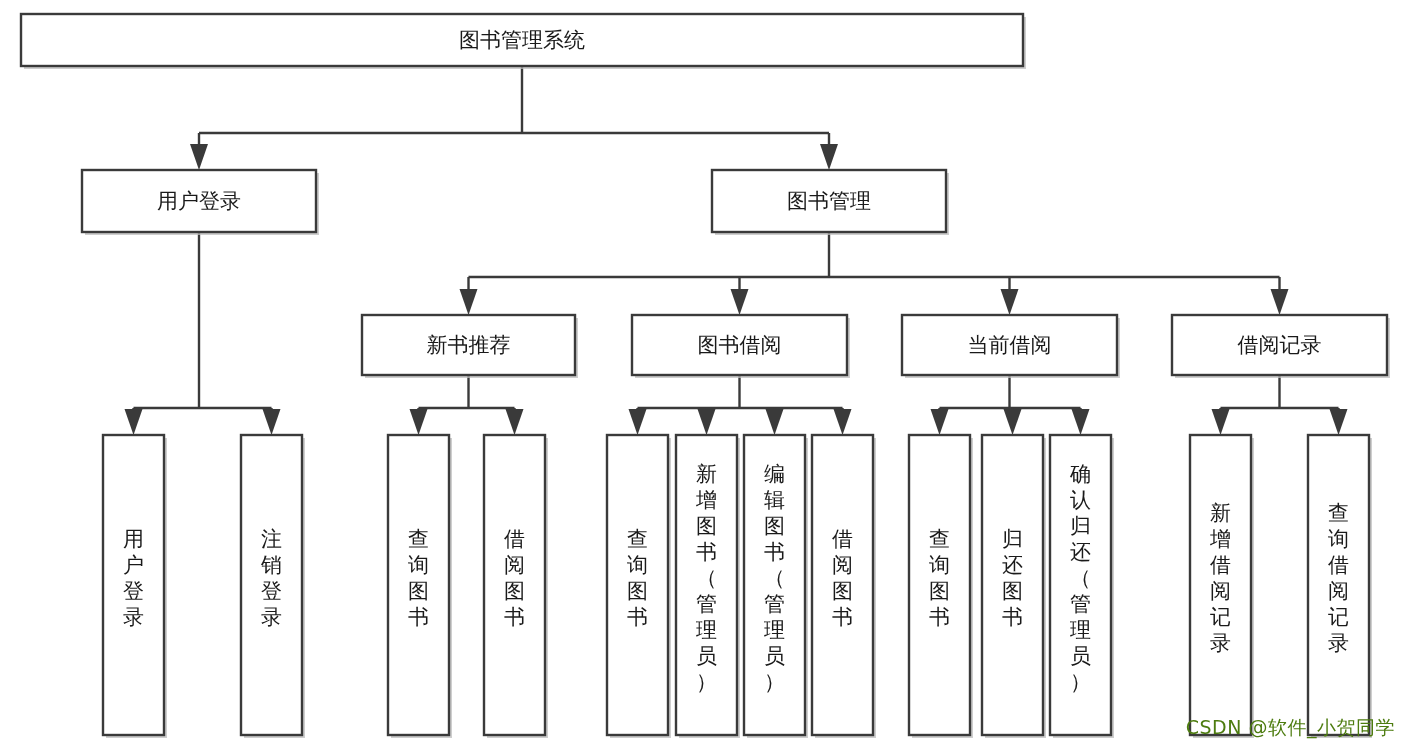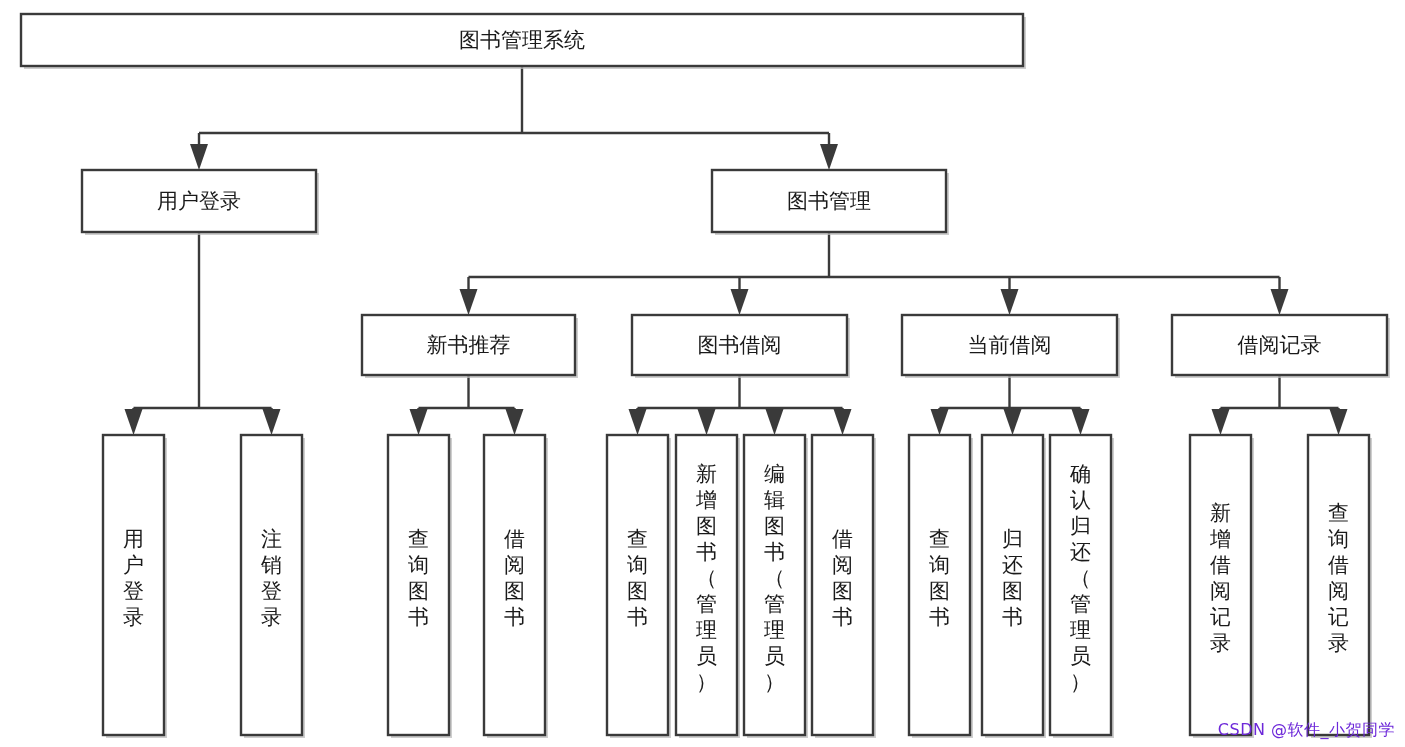--- a/index.html
+++ b/index.html
@@ -57,22 +57,22 @@
     fill: #1a1a1a;
     font-family: "DejaVu Sans", "Liberation Sans", sans-serif;
     font-size: 21px;
     text-anchor: middle;
   }
   .watermark-text {
     position: absolute;
     right: 10px;
     bottom: 6px;
     font-family: "DejaVu Sans", "Liberation Sans", sans-serif;
-    font-size: 16px;
-    color: #6d28d9;
+    font-size: 19px;
+    color: #4d7c0f;
     white-space: nowrap;
     letter-spacing: 0.5px;
     user-select: none;
   }
 </style>
 </head>
 <body>
 
 <div id="diagram-root">
   <svg id="tree-svg" viewBox="0 0 1405 747" xmlns="http://www.w3.org/2000/svg">

